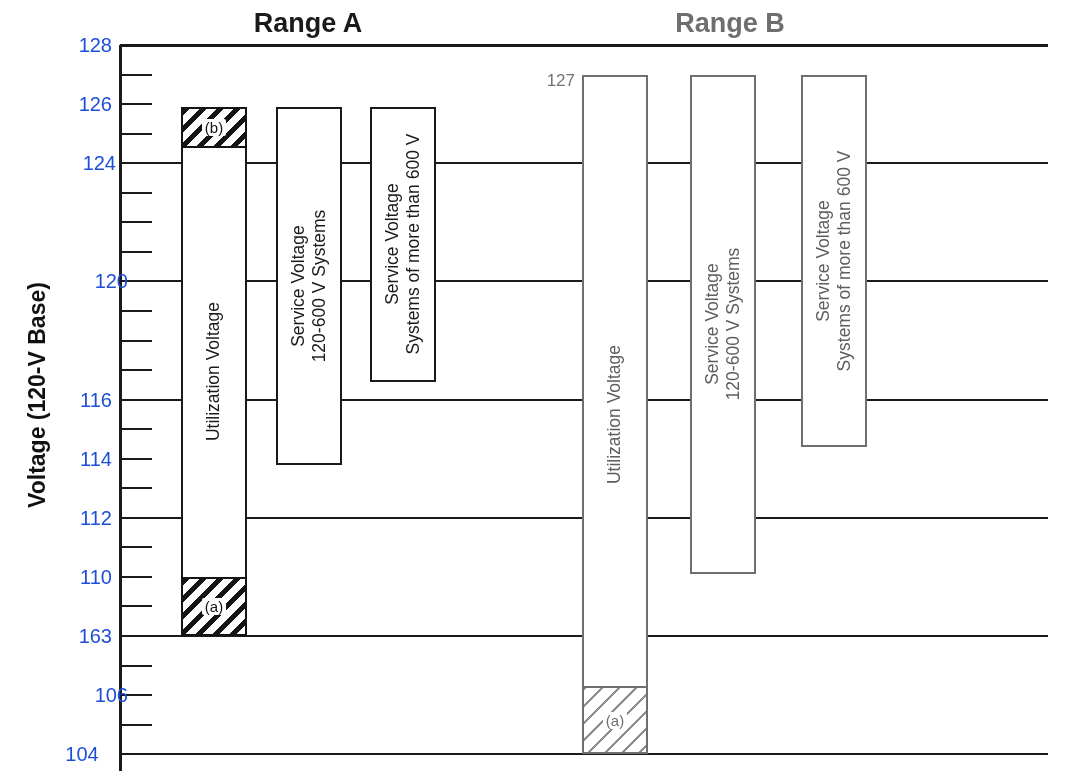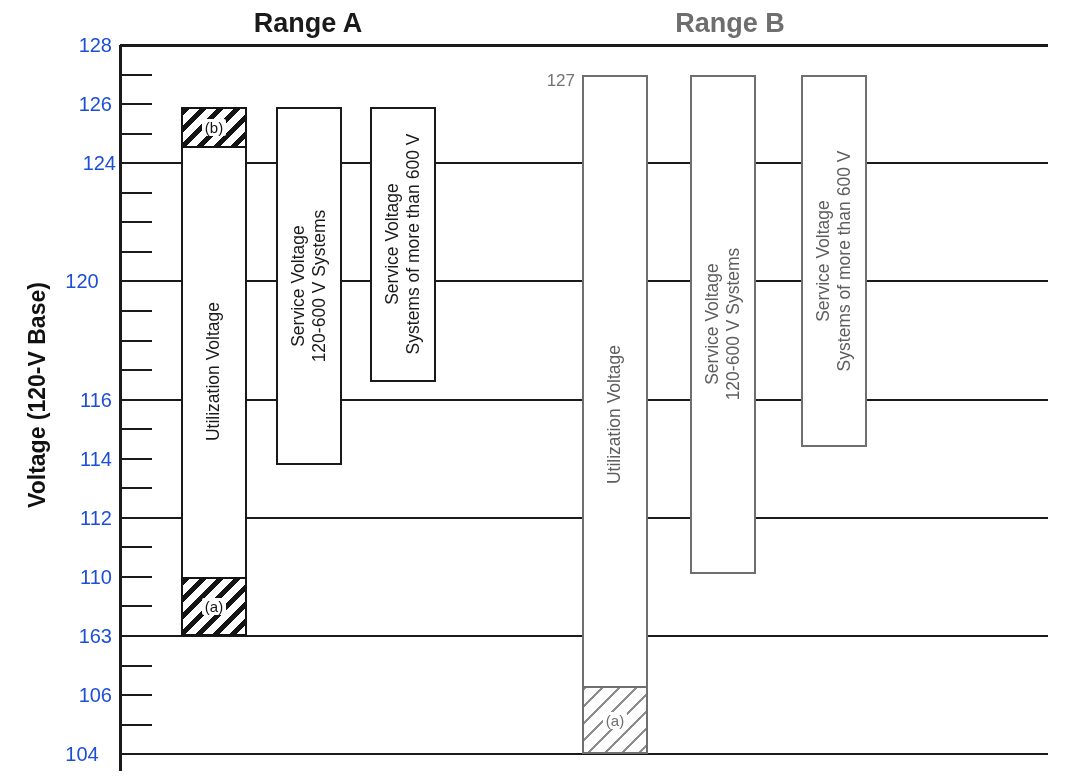--- a/index.html
+++ b/index.html
@@ -78,27 +78,27 @@
       <div class="tick" style="left: 120px; top: 250.85px; width: 32px;"></div>
       <div class="tick" style="left: 120px; top: 221.3px; width: 32px;"></div>
       <div class="tick" style="left: 120px; top: 191.75px; width: 32px;"></div>
       <div class="tick" style="left: 120px; top: 162.2px; width: 32px;"></div>
       <div class="tick" style="left: 120px; top: 132.65px; width: 32px;"></div>
       <div class="tick" style="left: 120px; top: 103.1px; width: 32px;"></div>
       <div class="tick" style="left: 120px; top: 73.55px; width: 32px;"></div>
       <div class="ticklabel" style="left: 52px; top: 33px;">128</div>
       <div class="ticklabel" style="left: 52px; top: 92.1px;">126</div>
       <div class="ticklabel" style="left: 56px; top: 151.2px;">124</div>
-      <div class="ticklabel" style="left: 52px; top: 269.4px; text-align: center;">120</div>
+      <div class="ticklabel" style="left: 68px; top: 269.4px;">120</div>
       <div class="ticklabel" style="left: 52px; top: 387.6px;">116</div>
       <div class="ticklabel" style="left: 52px; top: 446.7px;">114</div>
       <div class="ticklabel" style="left: 52px; top: 505.8px;">112</div>
       <div class="ticklabel" style="left: 52px; top: 564.9px;">110</div>
       <div class="ticklabel" style="left: 52px; top: 624px;">163</div>
-      <div class="ticklabel" style="left: 52px; top: 683.1px;">106</div>
+      <div class="ticklabel" style="left: 68px; top: 683.1px;">106</div>
       <div class="ticklabel" style="left: 52px; top: 742.2px; text-align: center;">104</div>
       <div class="bar a" style="left: 181px; top: 107.055px; width: 66px; height: 528.945px;">
         <div class="bar-label-wrap">
           <div class="bar-label">
             <div class="bar-label-line">Utilization Voltage</div>
           </div>
         </div>
       </div>
       <div class="hatch a" style="left: 181px; top: 576.9px; width: 66px; height: 59.1px;">
         <div class="hatch-note">(a)</div>

